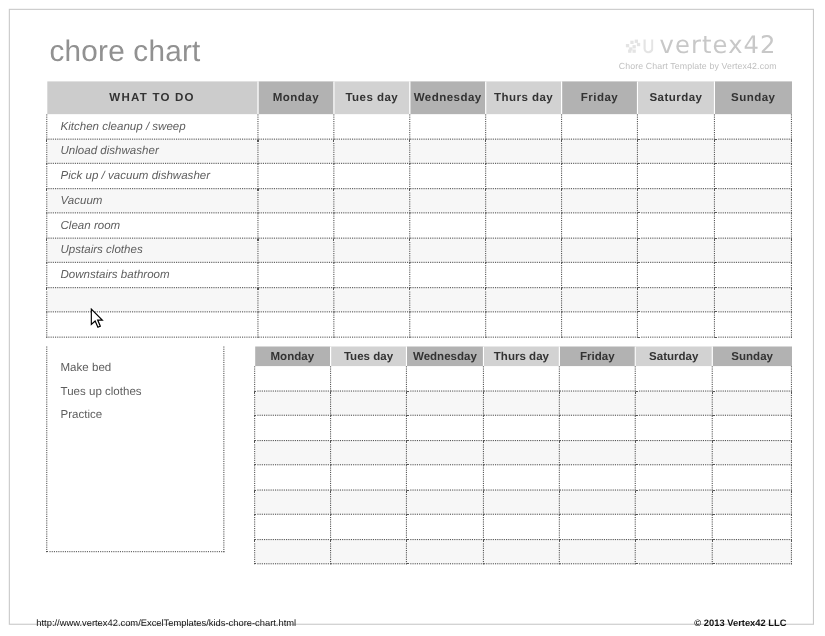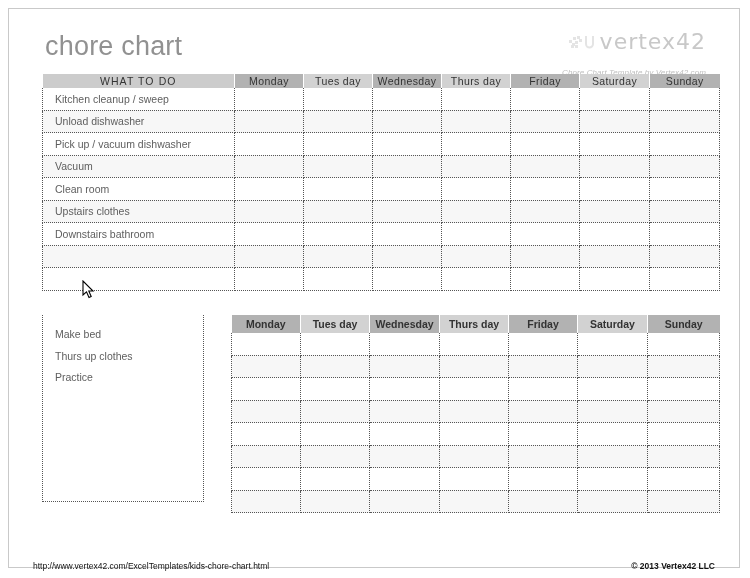--- a/index.html
+++ b/index.html
@@ -59,49 +59,48 @@
     opacity: 0.55;
   }
   .brand-word {
     font-size: 22px;
     color: #c8c8c8;
     letter-spacing: 1px;
     line-height: 1;
     font-family: "DejaVu Sans", sans-serif;
   }
   .brand-sub {
-    margin-top: 15px;
+    margin-top: 3px;
     font-size: 8px;
     color: #bfbfbf;
     letter-spacing: 0.1px;
     white-space: nowrap;
-    font-style: italic;
   }
 
   
   table.grid {
     border-collapse: collapse;
     table-layout: fixed;
   }
   table.grid td, table.grid th {
     padding: 0;
     margin: 0;
   }
 
   
   .chore-table {
     position: absolute;
     left: 33px;
     top: 65px;
     width: 677px;
   }
   .chore-table th {
-    height: 14px;
+    height: 30px;
     font-size: 10.5px;
-    font-weight: normal;
+    font-weight: bold;
     color: #333333;
     text-align: center;
     letter-spacing: 0.4px;
     border-right: 1px solid #ffffff;
   }
   .chore-table th.task-head {
     background: #cccccc;
     letter-spacing: 1.1px;
   }
   .chore-table th.day-dark  { background: #b2b2b2; }
@@ -113,20 +112,21 @@
     border-bottom: 1px dotted #555555;
     border-right: 1px dotted #555555;
     font-size: 10.5px;
     color: #5c5c5c;
   }
   .chore-table tbody tr td:first-child {
     border-left: 1px dotted #555555;
     padding-left: 12px;
     color: #5e5e5e;
     white-space: nowrap;
+    font-style: italic;
   }
   .chore-table tbody tr:nth-child(odd)  td { background: #ffffff; }
   .chore-table tbody tr:nth-child(even) td { background: #f7f7f7; }
 
   
   .everyday {
     position: absolute;
     left: 33px;
     top: 306px;
     width: 162px;
@@ -363,21 +363,21 @@
         <td></td>
         <td></td>
         <td></td>
       </tr>
     </tbody>
   </table>
 
   <div class="everyday">
     <div class="everyday-body">
       <div class="everyday-item">Make bed</div>
-      <div class="everyday-item">Thurs up clothes</div>
+      <div class="everyday-item">Tues up clothes</div>
       <div class="everyday-item">Practice</div>
     </div>
   </div>
 
   <div class="schedule">
     <table class="grid schedule-table">
       <colgroup>
         <col style="width:69px">
           <col style="width:69px">
           <col style="width:70px">

